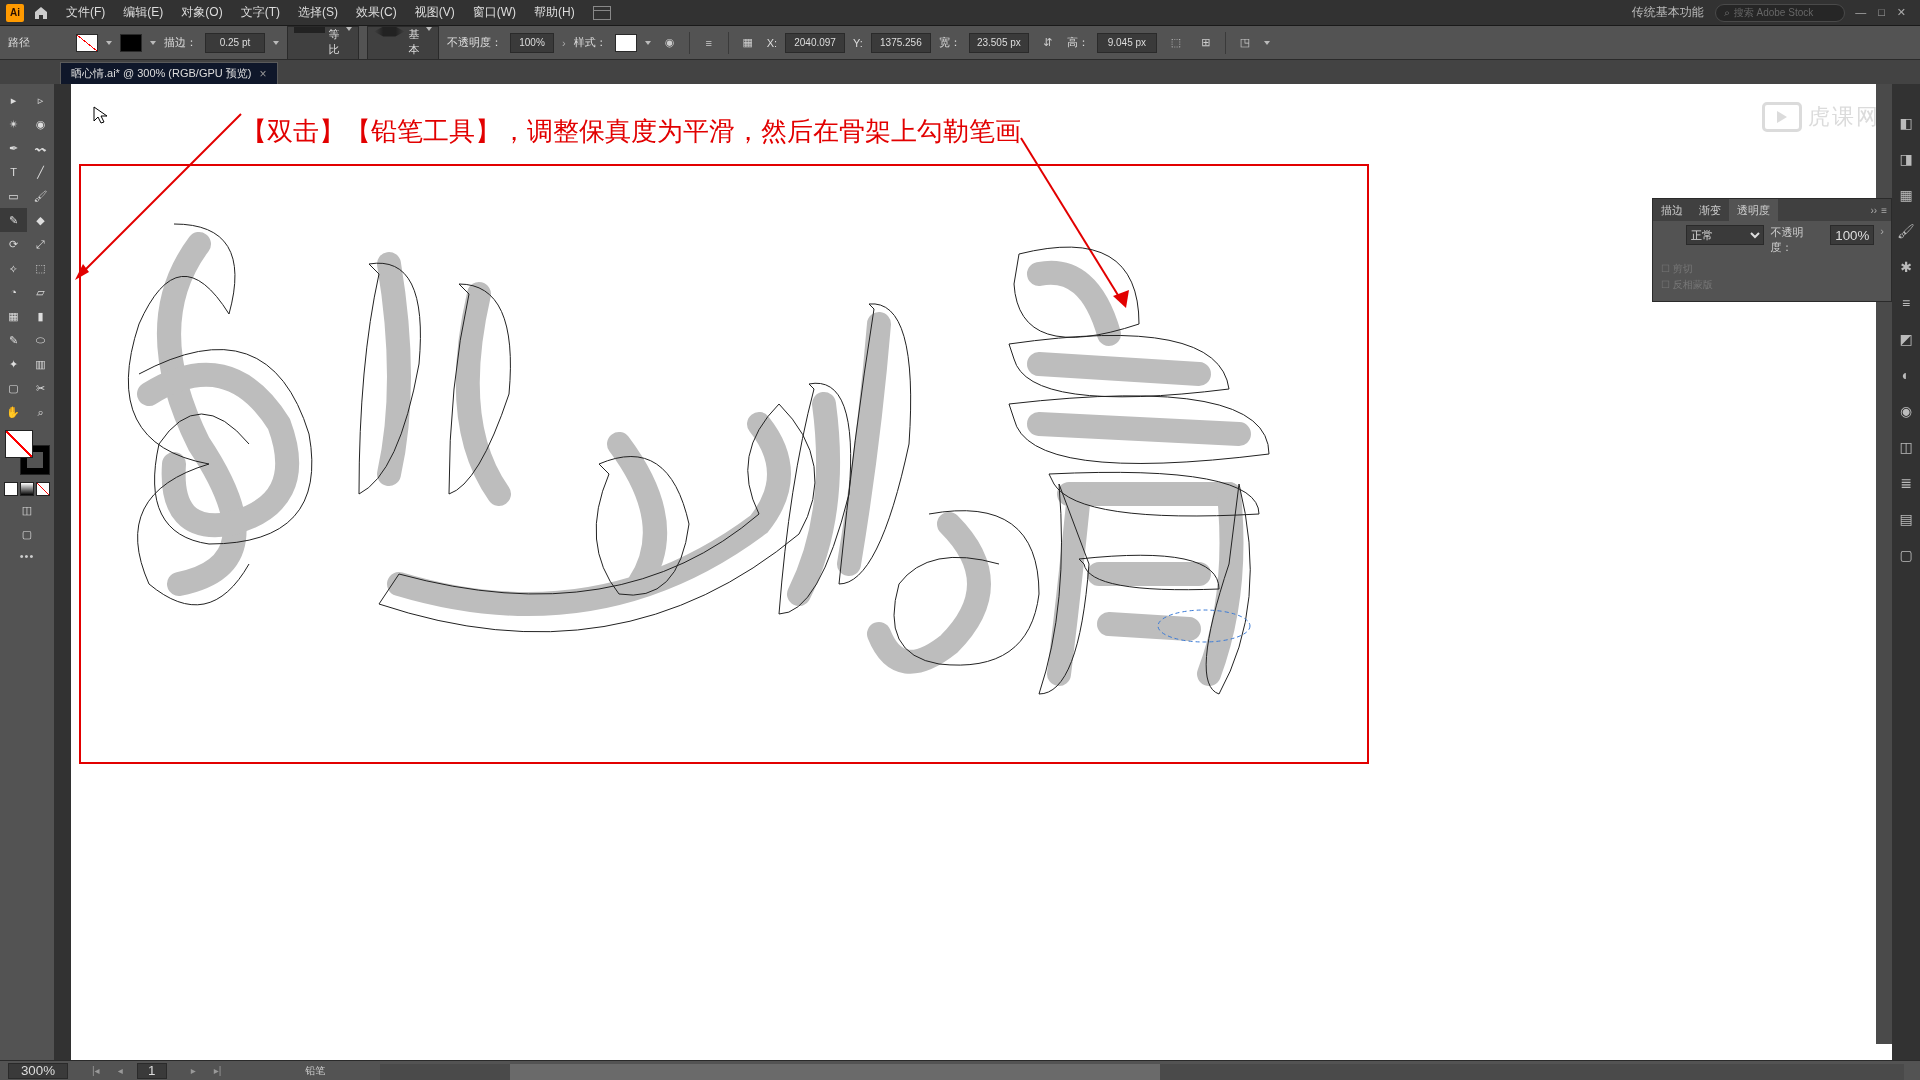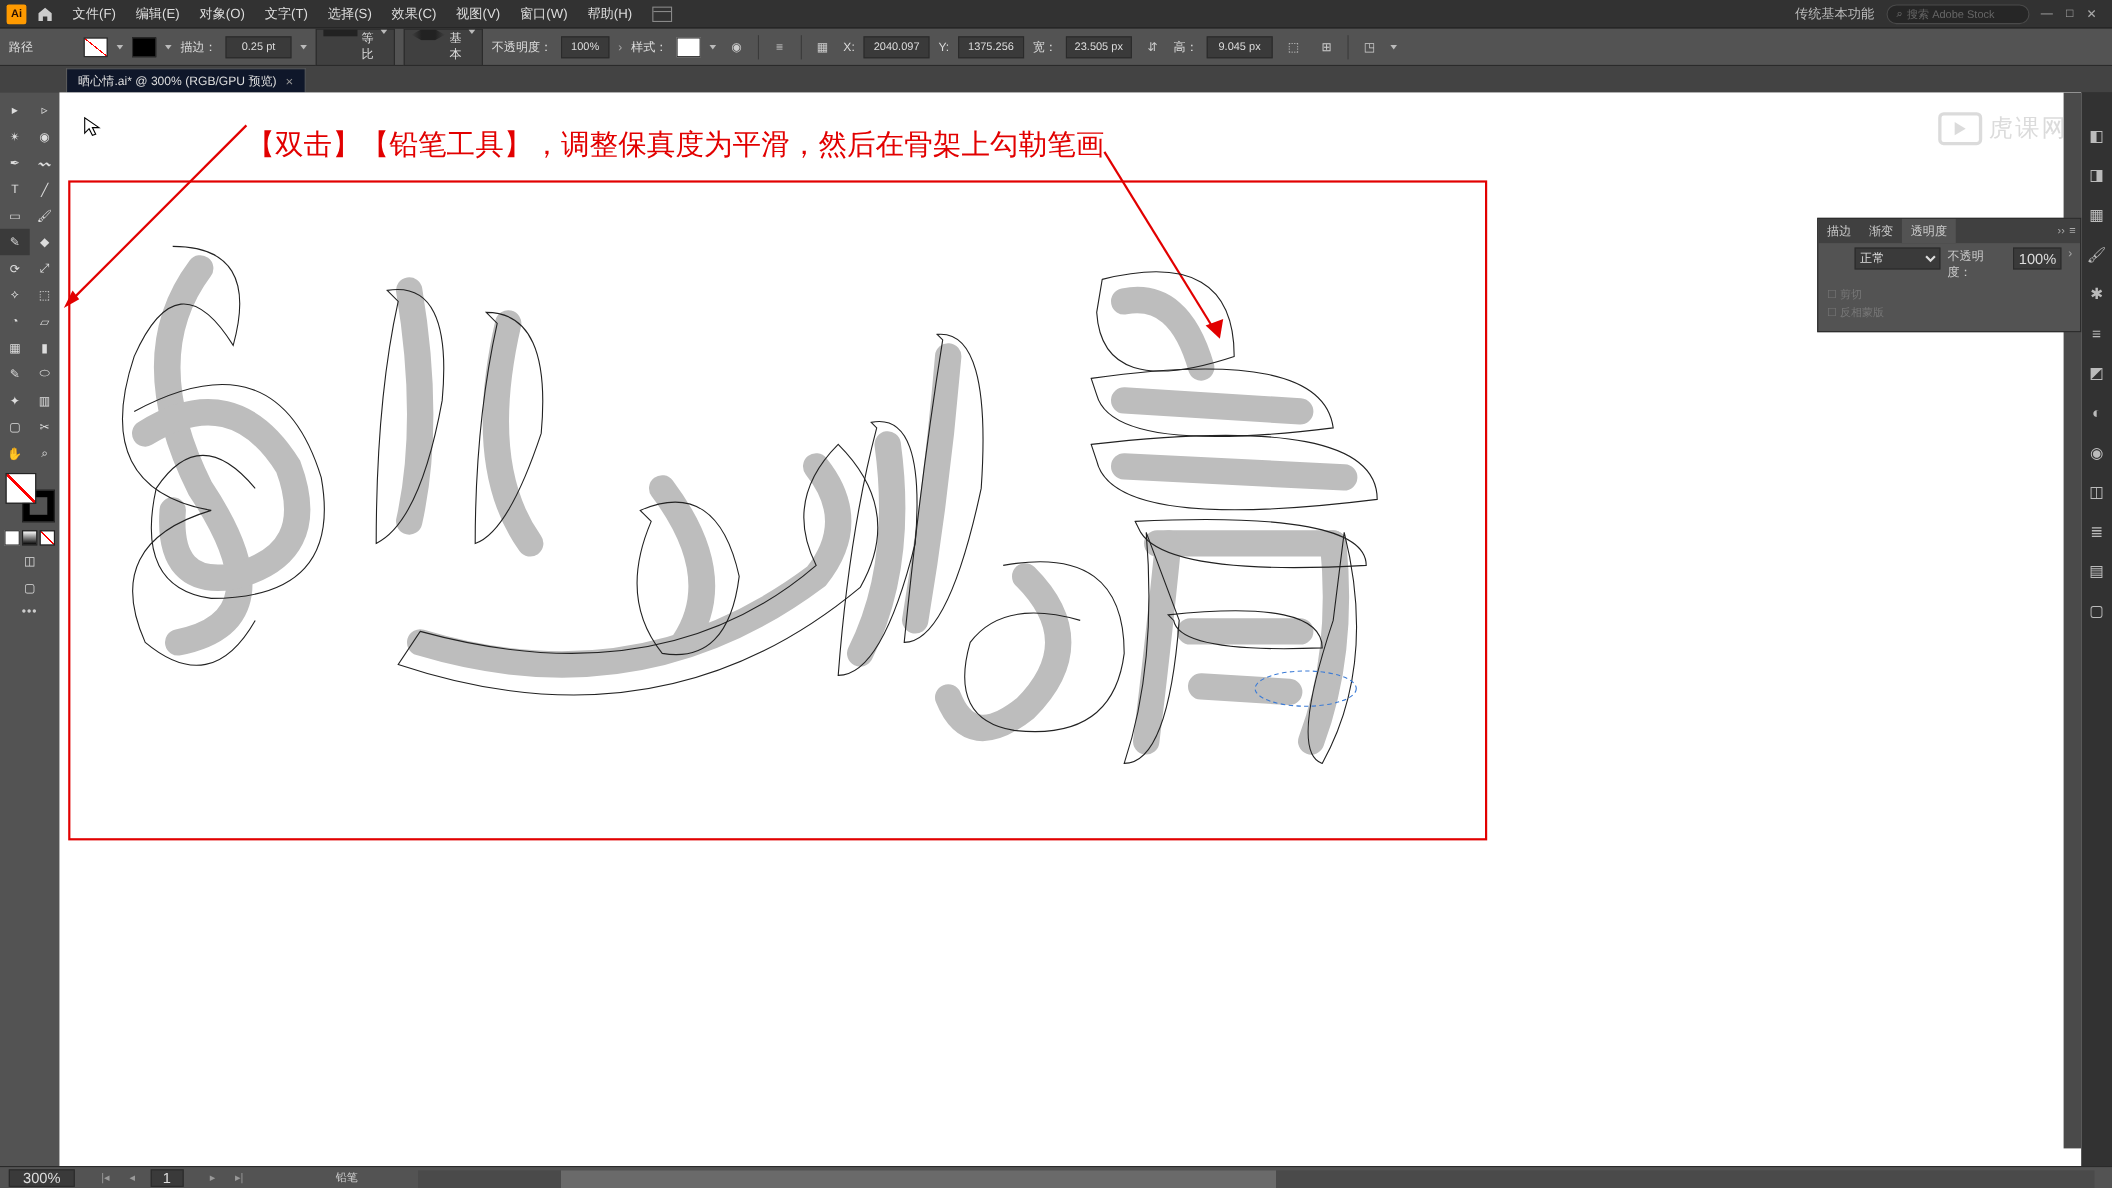--- a/index.html
+++ b/index.html
@@ -40,21 +40,21 @@
 .toolbar-left .tool-row { display: flex; height: 24px; }
 .toolbar-left .tool { width: 27px; height: 24px; display: flex; align-items: center; justify-content: center; color: #ddd; position: relative; }
 .toolbar-left .tool.active { background: #3a3a3a; }
 .toolbar-left .fill-stroke { width: 44px; height: 44px; margin: 6px auto; position: relative; }
 .toolbar-left .fill-box { position: absolute; top: 0; left: 0; width: 28px; height: 28px; background: linear-gradient(to top right, #fff 47%, #f00 47%, #f00 53%, #fff 53%); border: 1px solid #222; }
 .toolbar-left .stroke-box { position: absolute; bottom: 0; right: 0; width: 28px; height: 28px; background: #535353; border: 6px solid #000; outline: 1px solid #222; }
 .toolbar-left .color-modes { display: flex; justify-content: center; gap: 2px; padding: 2px; }
 .toolbar-left .color-modes div { width: 14px; height: 14px; border: 1px solid #222; }
 .toolbar-left .dots { text-align: center; color: #ccc; padding: 4px; letter-spacing: 1px; }
 
-.canvas-wrap { flex: 1; background: #fff; position: relative; overflow: hidden; }
+.canvas-wrap { flex: 1; background: #fff; position: relative; overflow: hidden; margin-left: 17px; }
 .canvas-wrap .redbox { position: absolute; left: 8px; top: 80px; width: 1290px; height: 600px; border: 2px solid #e20000; }
 .canvas-wrap .annotation { position: absolute; left: 170px; top: 30px; color: #e20000; font-size: 26px; font-weight: 500; }
 .canvas-wrap svg.arrow { position: absolute; }
 .canvas-wrap svg.artwork { position: absolute; left: 8px; top: 80px; }
 
 .rightbar { width: 28px; background: #323232; display: flex; flex-direction: column; align-items: center; padding-top: 30px; gap: 18px; }
 .rightbar .ricon { width: 18px; height: 18px; color: #bbb; display: flex; align-items: center; justify-content: center; font-size: 14px; }
 
 .transparency-panel { position: absolute; right: 28px; top: 114px; width: 240px; background: #535353; border: 1px solid #2a2a2a; color: #ccc; font-size: 11px; }
 .transparency-panel .tabs { display: flex; height: 22px; background: #404040; align-items: center; }

